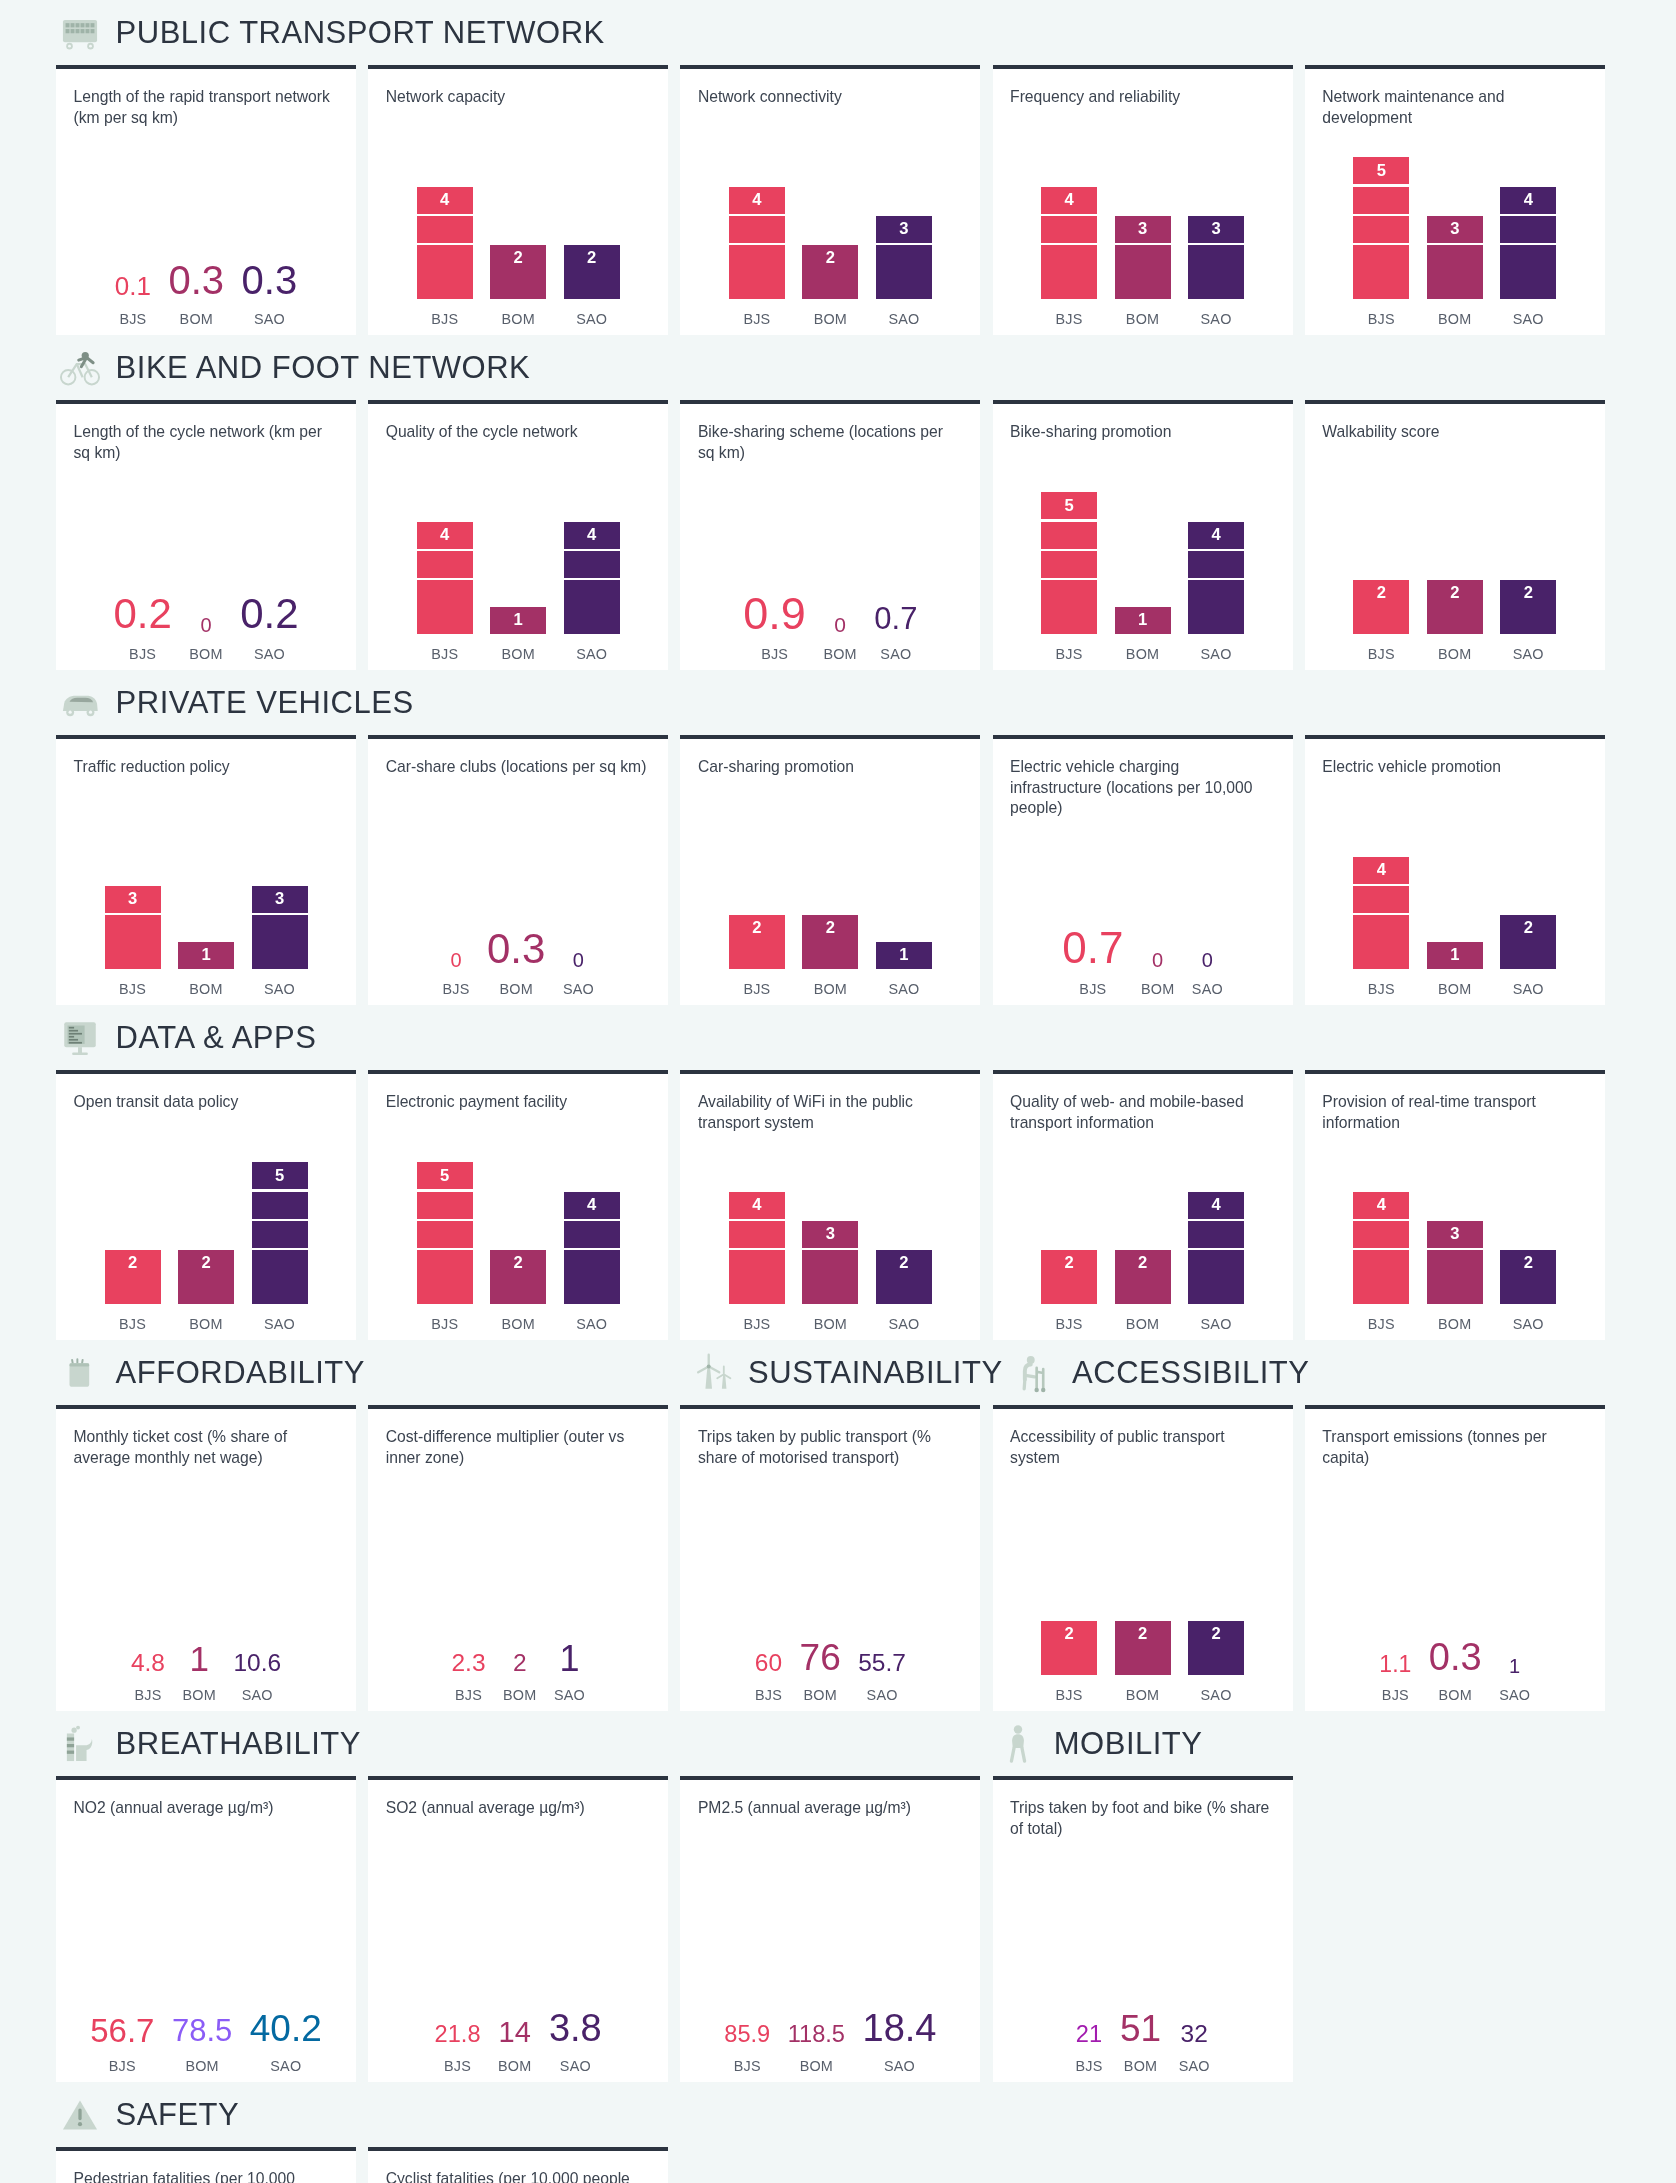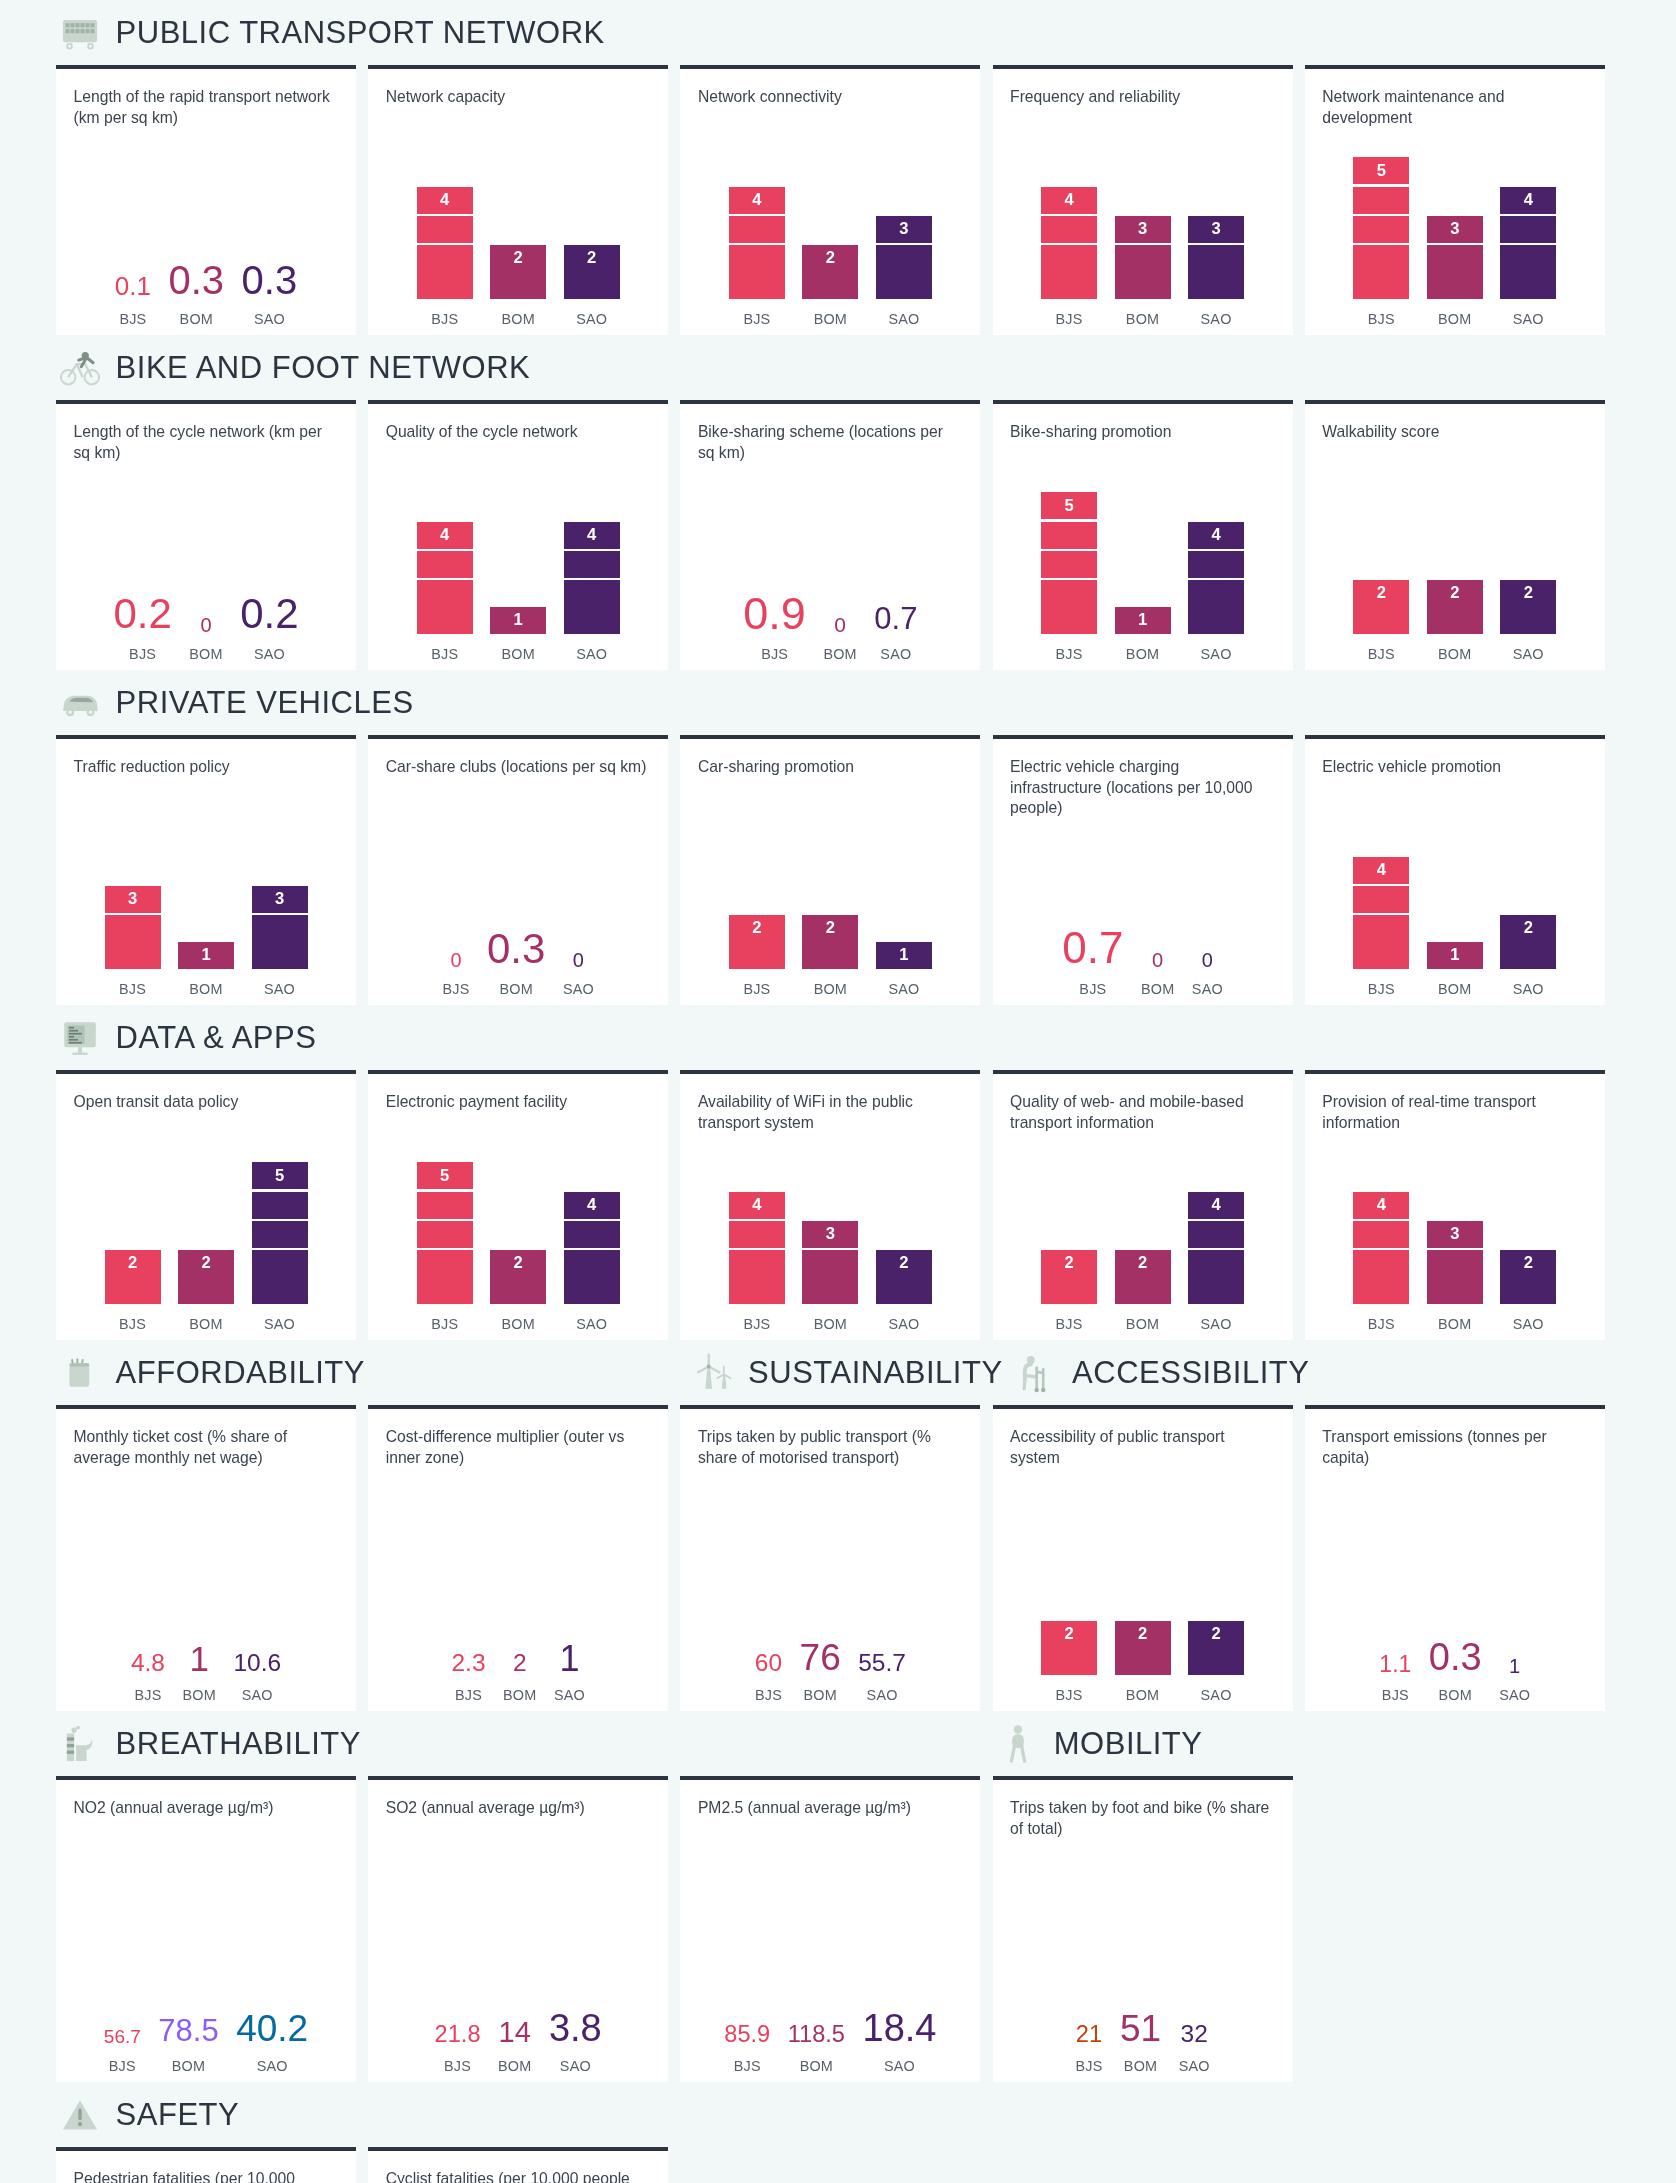--- a/index.html
+++ b/index.html
@@ -1077,21 +1077,21 @@
           <span class="sec-title">MOBILITY</span>
         </div>
       </div>
     <div class="cards">
       <div class="card tall">
       <div class="card-title"><span>NO2 (annual average µg/m³)</span></div>
       <div class="plot">
             <div class="cols">
               <div class="col">
                   <div class="val-wrap">
-                    <div class="bigval" style="color:#E8415F;font-size:19px">56.7</div>
+                    <div class="bigval" style="color:#E8415F;font-size:33px">56.7</div>
                   </div>
                   <div class="tick">BJS</div>
                 </div>
               <div class="col">
                   <div class="val-wrap">
                     <div class="bigval" style="color:#8b5cf6;font-size:31px">78.5</div>
                   </div>
                   <div class="tick">BOM</div>
                 </div>
               <div class="col">
@@ -1152,21 +1152,21 @@
                 </div>
             </div>
           </div>
     </div>
         <div class="card tall">
       <div class="card-title"><span>Trips taken by foot and bike (% share of total)</span></div>
       <div class="plot">
             <div class="cols">
               <div class="col">
                   <div class="val-wrap">
-                    <div class="bigval" style="color:#c2410c;font-size:23.6px">21</div>
+                    <div class="bigval" style="color:#a21caf;font-size:23.6px">21</div>
                   </div>
                   <div class="tick">BJS</div>
                 </div>
               <div class="col">
                   <div class="val-wrap">
                     <div class="bigval" style="color:#A33166;font-size:37px">51</div>
                   </div>
                   <div class="tick">BOM</div>
                 </div>
               <div class="col">

